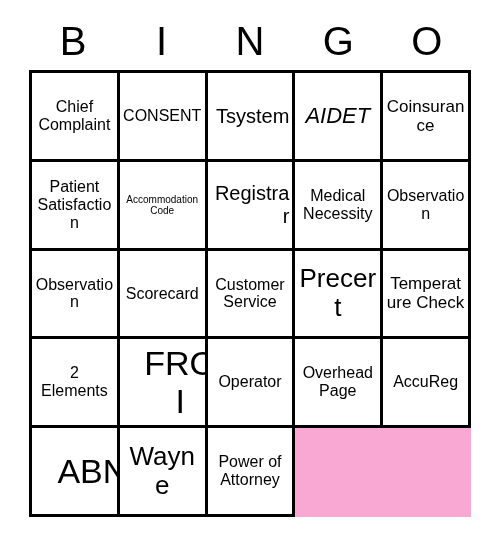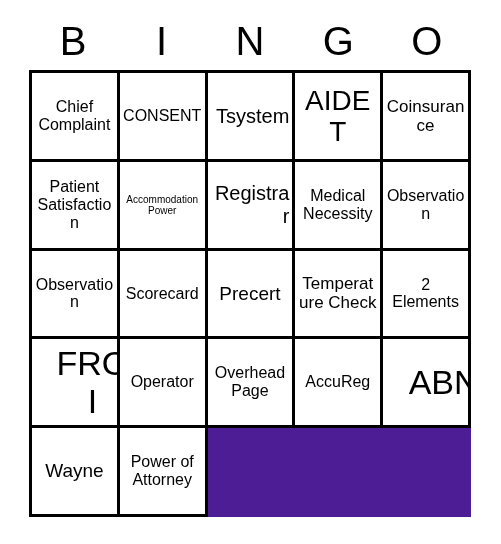--- a/index.html
+++ b/index.html
@@ -51,21 +51,21 @@
     left: 29px;
     top: 70px;
     width: 442px;
     height: 447px;
     box-sizing: border-box;
     border-top: 3px solid #000;
     border-left: 3px solid #000;
     display: grid;
     grid-template-columns: repeat(5, 1fr);
     grid-template-rows: repeat(5, 1fr);
-    background: #4c1d95;
+    background: #f9a8d4;
   }
 
   .cell {
     box-sizing: border-box;
     border-right: 3px solid #000;
     border-bottom: 3px solid #000;
     display: flex;
     align-items: center;
     justify-content: center;
     text-align: center;
@@ -83,22 +83,22 @@
     color: #000000;
   }
 
   
   .fs-xxs  { font-size: 10px; }
   .fs-xs   { font-size: 11px; }
   .fs-sm   { font-size: 17px; }
   .fs-md   { font-size: 16px; }
   .fs-lg   { font-size: 16px; }
   .fs-xl   { font-size: 20px; text-align: right; }
-  .fs-2xl  { font-size: 19px; }
-  .fs-3xl  { font-size: 28px; }
+  .fs-2xl  { font-size: 26px; }
+  .fs-3xl  { font-size: 22px; font-style: italic; }
   .fs-4xl  { font-size: 34px; margin-left: 36px; }
 </style>
 </head>
 <body>
 
 <div id="card">
 
   <div id="header-row">
     <div class="header-letter">B</div>
     <div class="header-letter">I</div>
@@ -120,36 +120,39 @@
       <div class="cell">
         <span class="cell-text fs-3xl">AIDET</span>
       </div>
       <div class="cell">
         <span class="cell-text fs-sm">Coinsurance</span>
       </div>
       <div class="cell">
         <span class="cell-text fs-md">Patient Satisfaction</span>
       </div>
       <div class="cell">
-        <span class="cell-text fs-xxs">Accommodation Power</span>
+        <span class="cell-text fs-xxs">Accommodation Code</span>
       </div>
       <div class="cell">
         <span class="cell-text fs-xl">Registrar</span>
       </div>
       <div class="cell">
         <span class="cell-text fs-lg">Medical Necessity</span>
       </div>
       <div class="cell">
         <span class="cell-text fs-md">Observation</span>
       </div>
       <div class="cell">
         <span class="cell-text fs-md">Observation</span>
       </div>
       <div class="cell">
         <span class="cell-text fs-md">Scorecard</span>
+      </div>
+      <div class="cell">
+        <span class="cell-text fs-md">Customer Service</span>
       </div>
       <div class="cell">
         <span class="cell-text fs-2xl">Precert</span>
       </div>
       <div class="cell">
         <span class="cell-text fs-sm">Temperature Check</span>
       </div>
       <div class="cell">
         <span class="cell-text fs-lg">2 Elements</span>
       </div>

